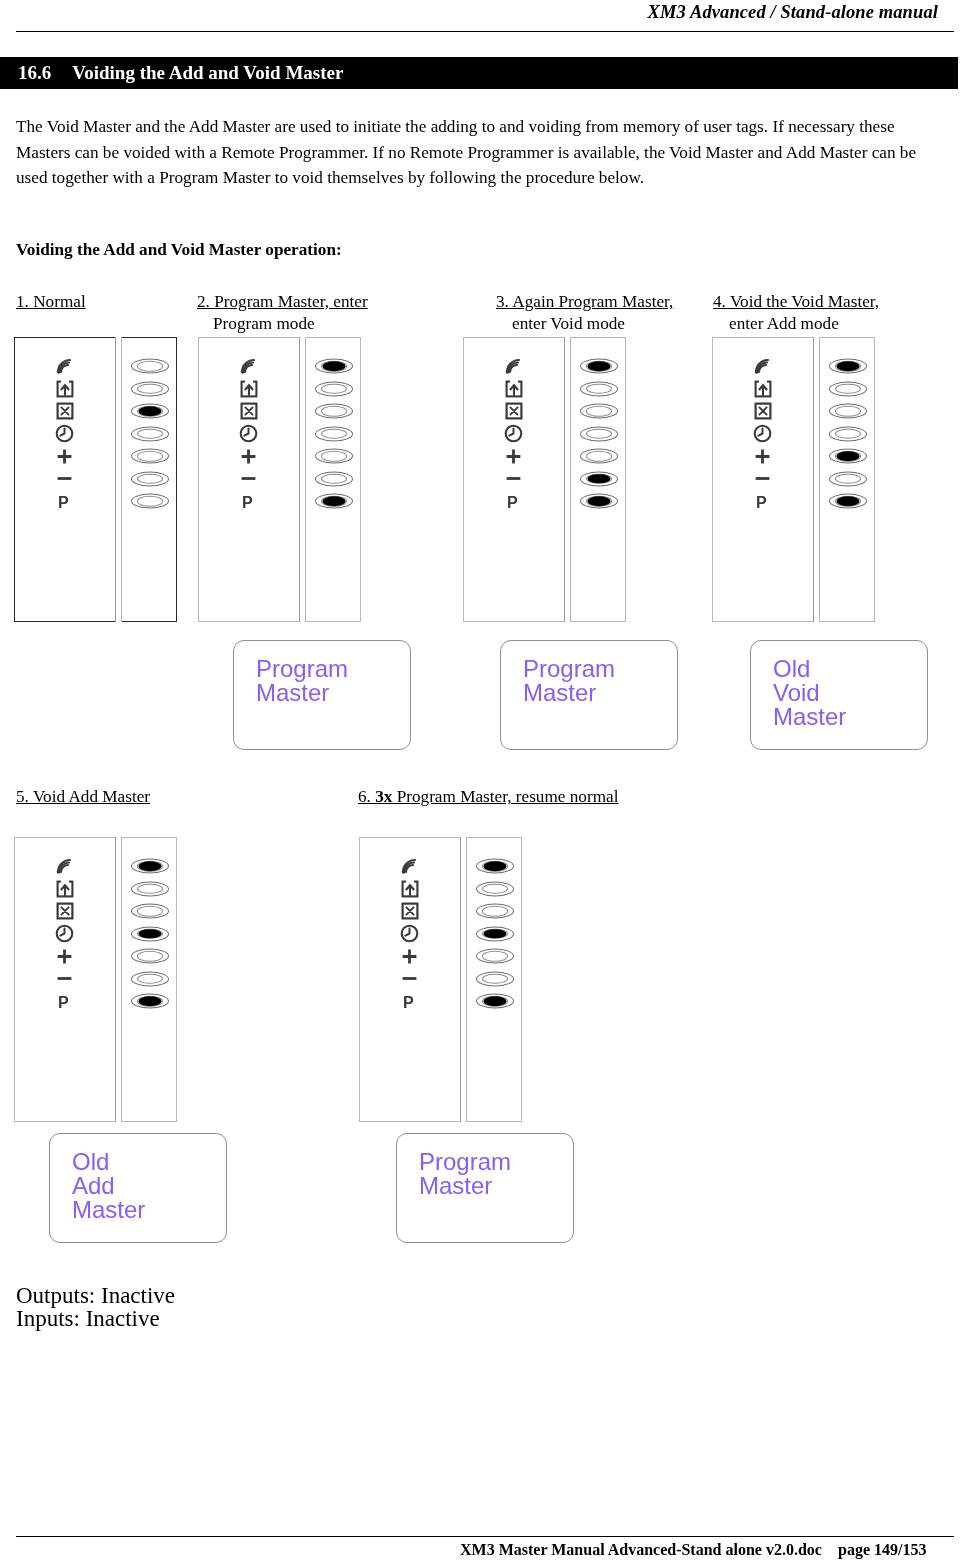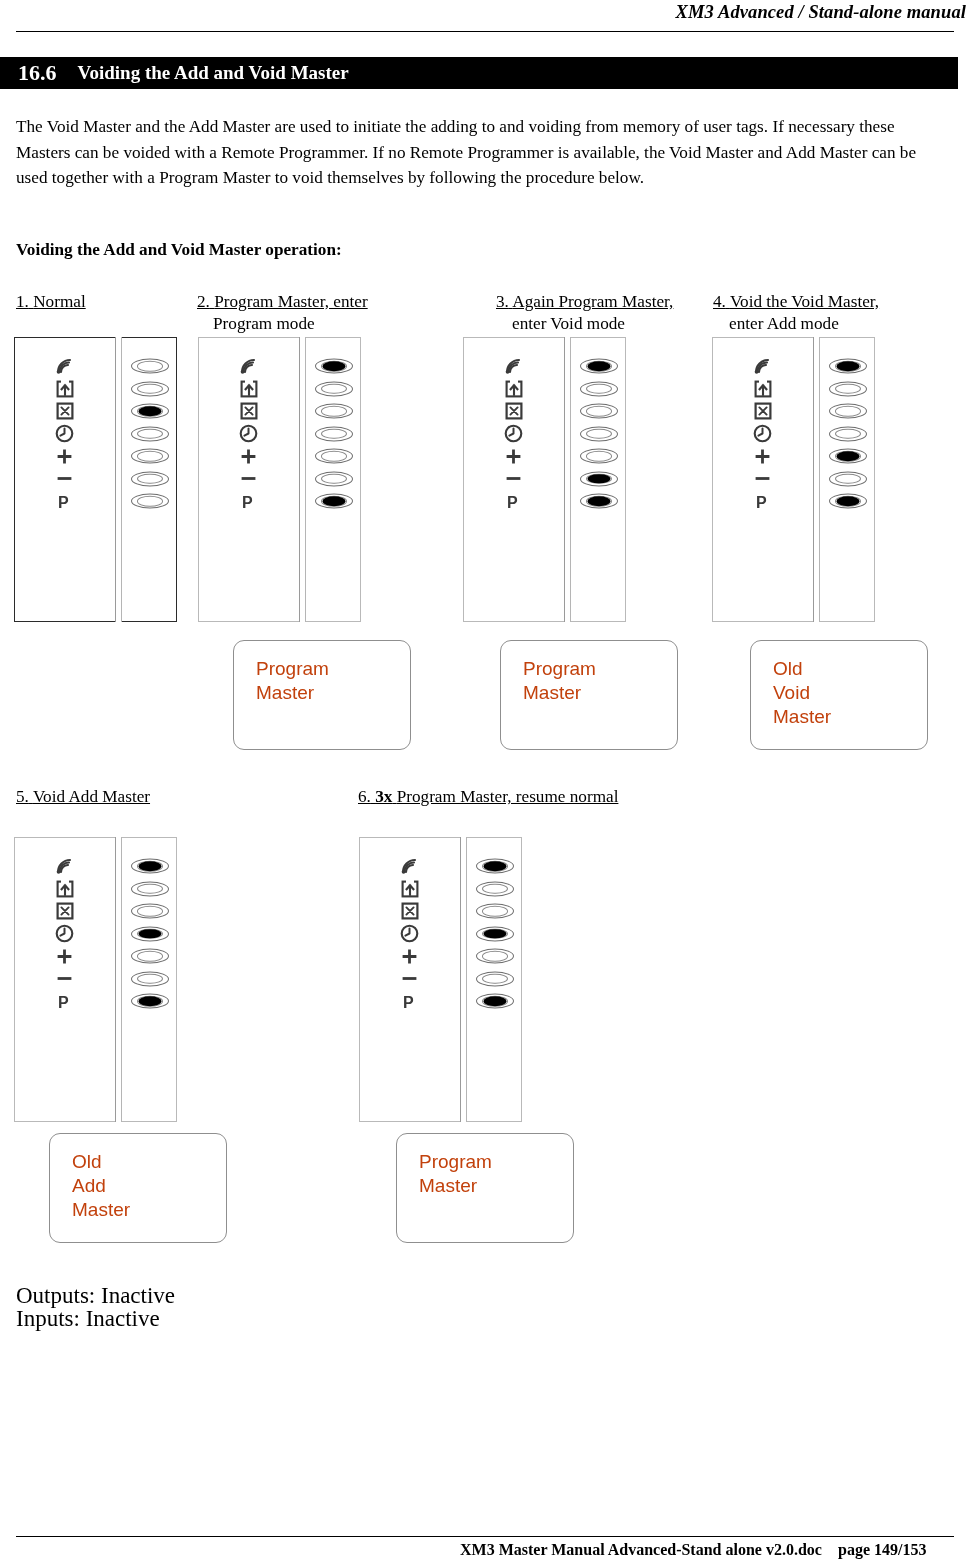--- a/index.html
+++ b/index.html
@@ -12,21 +12,21 @@
     height: 1563px;
     position: relative;
     font-family: "Liberation Serif", "DejaVu Serif", serif;
     color: #000000;
     overflow: hidden;
   }
 
   
   .page-header {
     position: absolute;
-    left: 28px;
+    left: 0;
     top: 0px;
     width: 938px;
     height: 42px;
   }
   .header-title {
     position: absolute;
     right: 0px;
     top: 2px;
     font-family: "Liberation Serif", "DejaVu Serif", serif;
     font-weight: bold;
@@ -51,21 +51,21 @@
     top: 57px;
     width: 958px;
     height: 32px;
     background: #000000;
     color: #ffffff;
     display: flex;
     align-items: center;
   }
   .section-num {
     font-weight: bold;
-    font-size: 22px;
+    font-size: 19px;
     margin-left: 18px;
   }
   .section-title {
     font-weight: bold;
     font-size: 19px;
     margin-left: 21px;
     white-space: nowrap;
   }
 
   
@@ -202,23 +202,23 @@
   }
 
   
   .master-card {
     position: absolute;
     box-sizing: border-box;
     border: 1.4px solid #8f8f8f;
     border-radius: 11px;
     background: #ffffff;
     font-family: "Liberation Sans", "DejaVu Sans", sans-serif;
-    font-size: 19px;
+    font-size: 24px;
     line-height: 24px;
-    color: #c2410c;
+    color: #8b5cf6;
     padding: 16px 0 0 22px;
   }
   .master-card span { display: block; }
 
   
   .status-line {
     position: absolute;
     left: 16px;
     font-size: 23px;
     white-space: nowrap;

